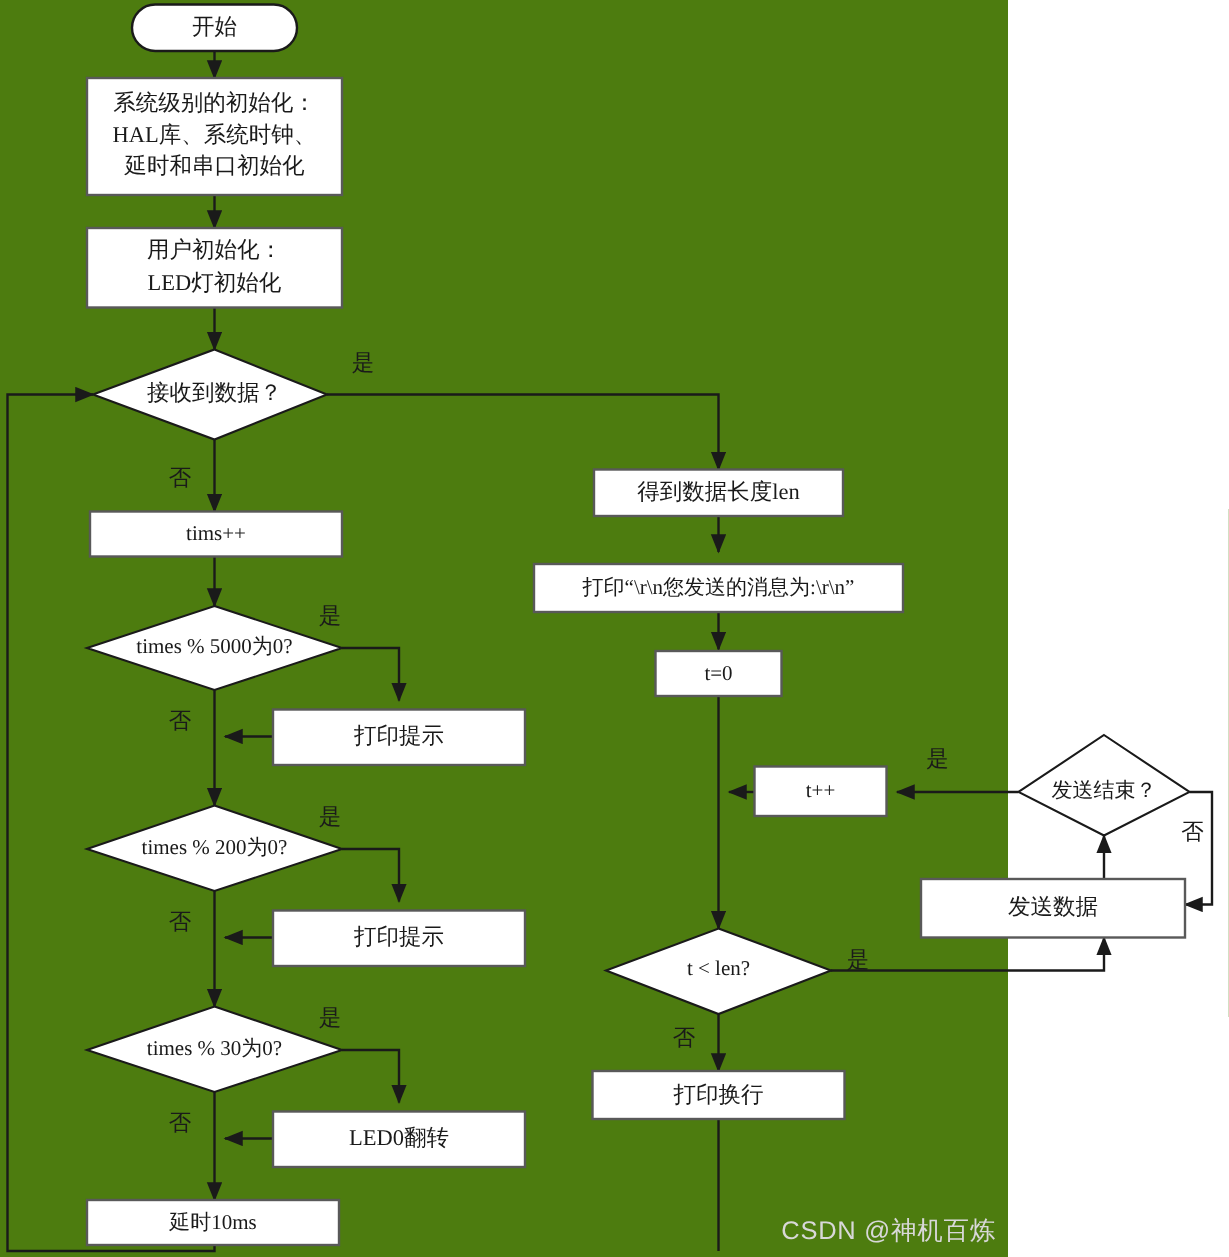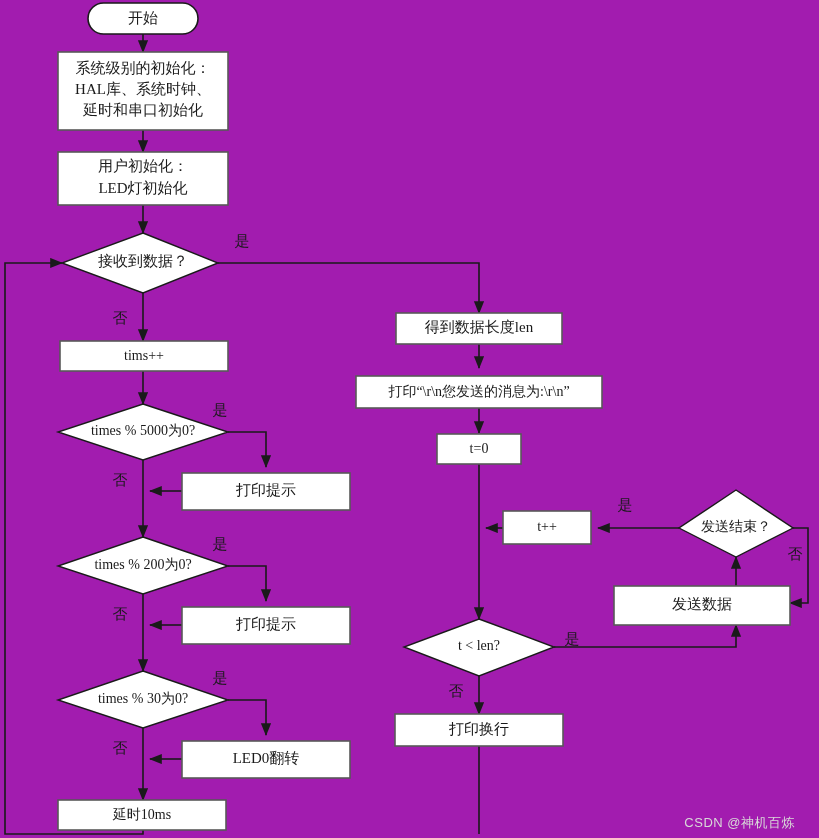--- a/index.html
+++ b/index.html
@@ -8,23 +8,23 @@
     background: #ffffff;
   }
   body {
     width: 819px;
     height: 838px;
     overflow: hidden;
     font-family: "Liberation Sans", sans-serif;
   }
   #flowchart-root {
     position: relative;
-    width: 819px;
+    width: 672px;
     height: 838px;
-    background: #a21caf;
+    background: #4d7c0f;
   }
   svg#flow-svg {
     position: absolute;
     top: 0;
     left: 0;
     width: 819px;
     height: 838px;
   }
   .node-rect {
     fill: #ffffff;
@@ -58,24 +58,24 @@
   }
   .edge-label {
     font-family: "Liberation Serif", "DejaVu Serif", serif;
     font-size: 15px;
     fill: #1a1a1a;
     text-anchor: middle;
     dominant-baseline: middle;
   }
   .watermark-text {
     position: absolute;
-    right: 24px;
+    right: 8px;
     bottom: 6px;
     font-family: "Liberation Sans", sans-serif;
-    font-size: 13px;
+    font-size: 17px;
     color: #d8d8d8;
     letter-spacing: 0.5px;
     white-space: nowrap;
     user-select: none;
   }
 </style>
 </head>
 <body>
 
 <div id="flowchart-root">

